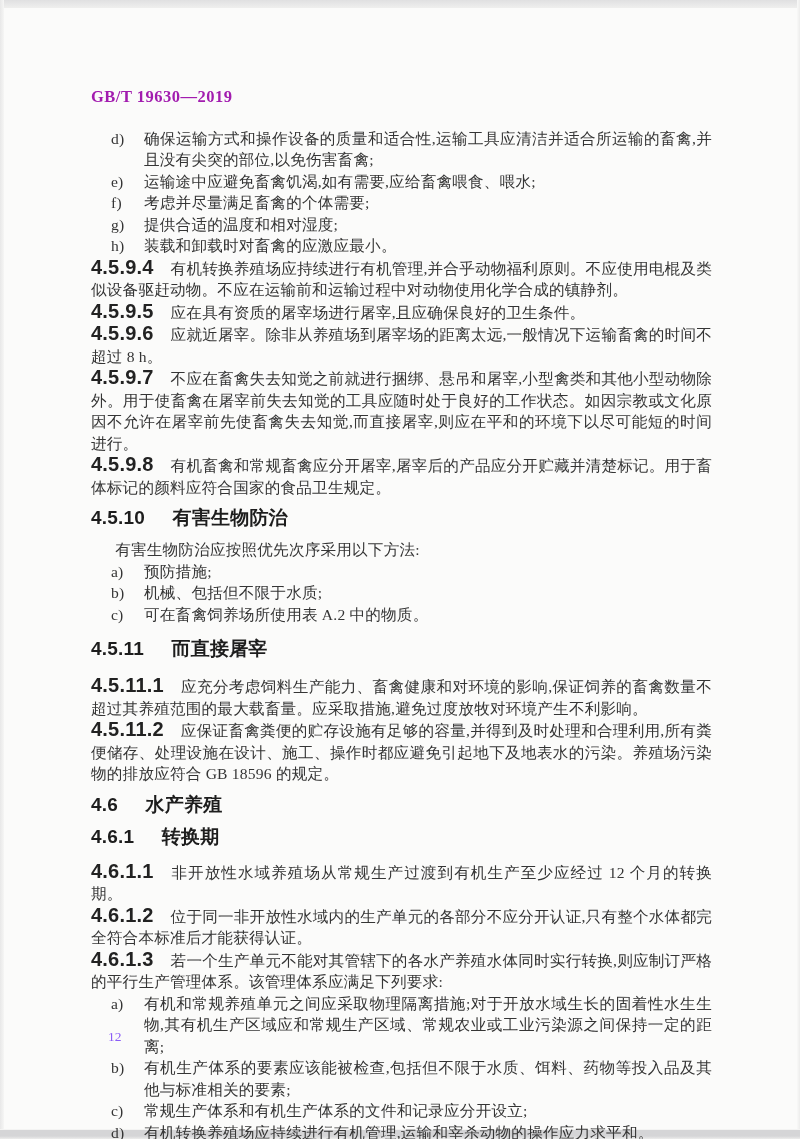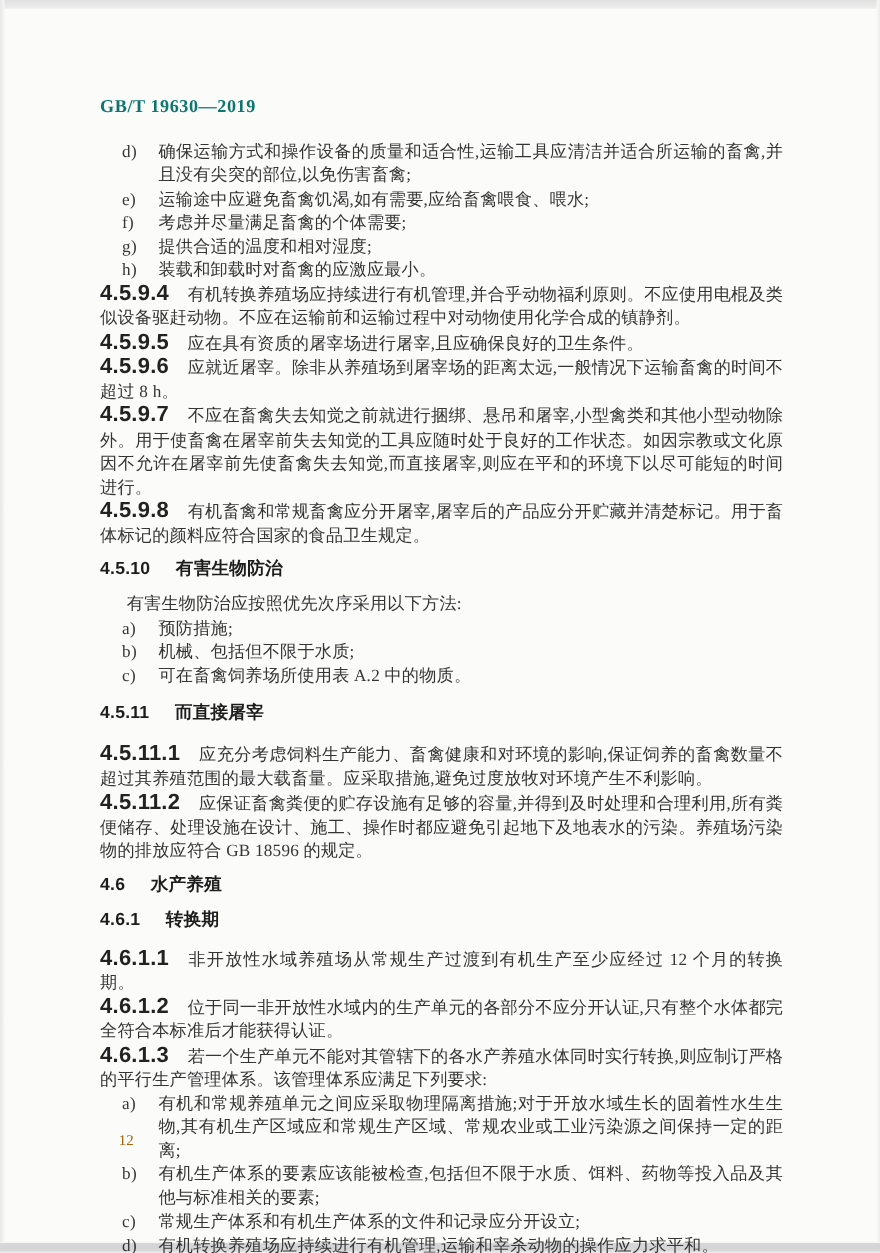--- a/index.html
+++ b/index.html
@@ -26,53 +26,53 @@
     box-sizing:border-box;
     width:800px;
     padding:86px 88px 0 91px;
     font-size:15.6px;
     line-height:21.5px;
     letter-spacing:0.2px;
   }
   .doc-header {
     font-weight:bold;
     font-size:16.5px;
-    color:#0f766e;
+    color:#a21caf;
     letter-spacing:0.5px;
   }
   p { margin:0; text-align:justify; }
   .clause { text-align:justify; }
   .cnum {
     font-family:"Liberation Sans","DejaVu Sans",sans-serif;
     font-weight:bold; font-style:normal;
     font-size:20px;
     color:#222;
     margin-right:0.85em;
     white-space:nowrap;
   }
   .llist { margin-top:20px; }
   .li { position:relative; padding-left:53px; text-align:justify; }
   .li .lab { position:absolute; left:20px; top:0; }
   h3 {
     margin:0;
     font-family:"Liberation Sans","DejaVu Sans",sans-serif;
-    font-size:16px;
+    font-size:19px;
     font-weight:bold;
     color:#1d1d1d;
     line-height:22px;
   }
   h3 .hnum { margin-right:1.45em; }
   .h-pest { margin:9px 0 10px 0; }
   .h-env  { margin:13px 0 15px 0; }
   .h-aqua { margin:9px 0 0 0; }
   .h-conv { margin:10px 0 13px 0; }
   .intro { text-indent:1.55em; }
   .page-number {
     position:absolute; left:108px; top:1029px;
-    font-size:13.5px; color:#a16207;
+    font-size:13.5px; color:#8b5cf6;
   }
 </style>
 </head>
 <body>
 
 <div class="scan">
   <div class="edge-top"></div>
   <div class="edge-left"></div>
   <div class="edge-right"></div>
   <div class="edge-bottom"></div>

